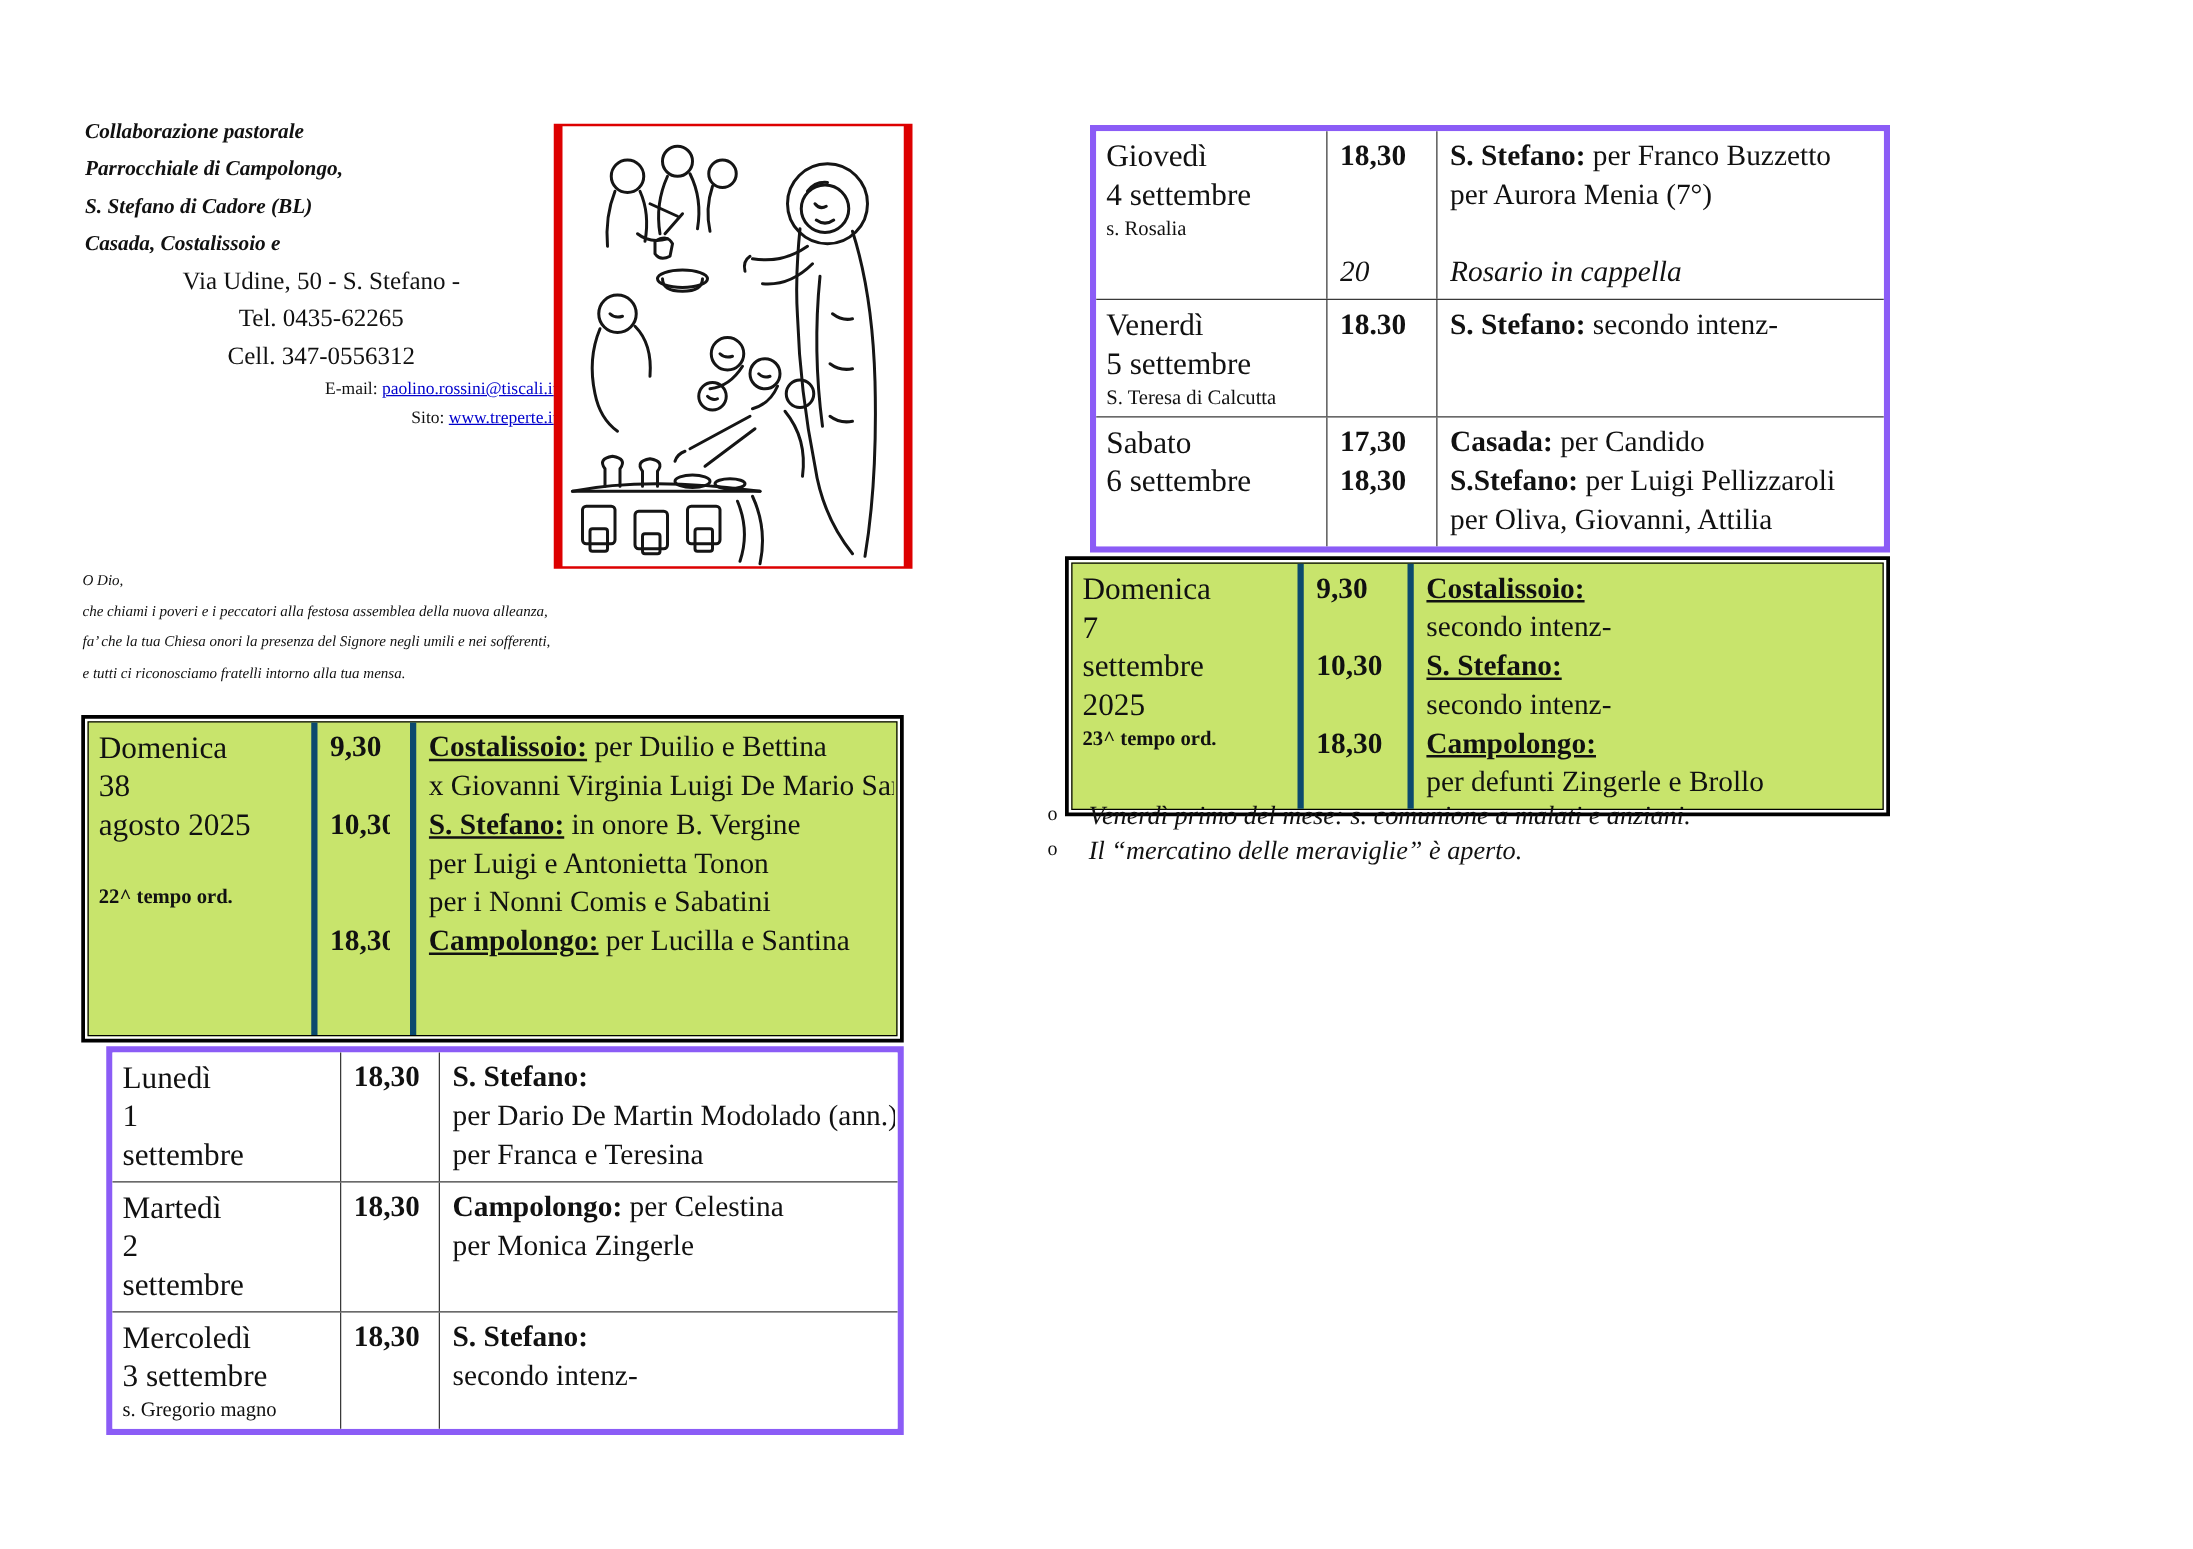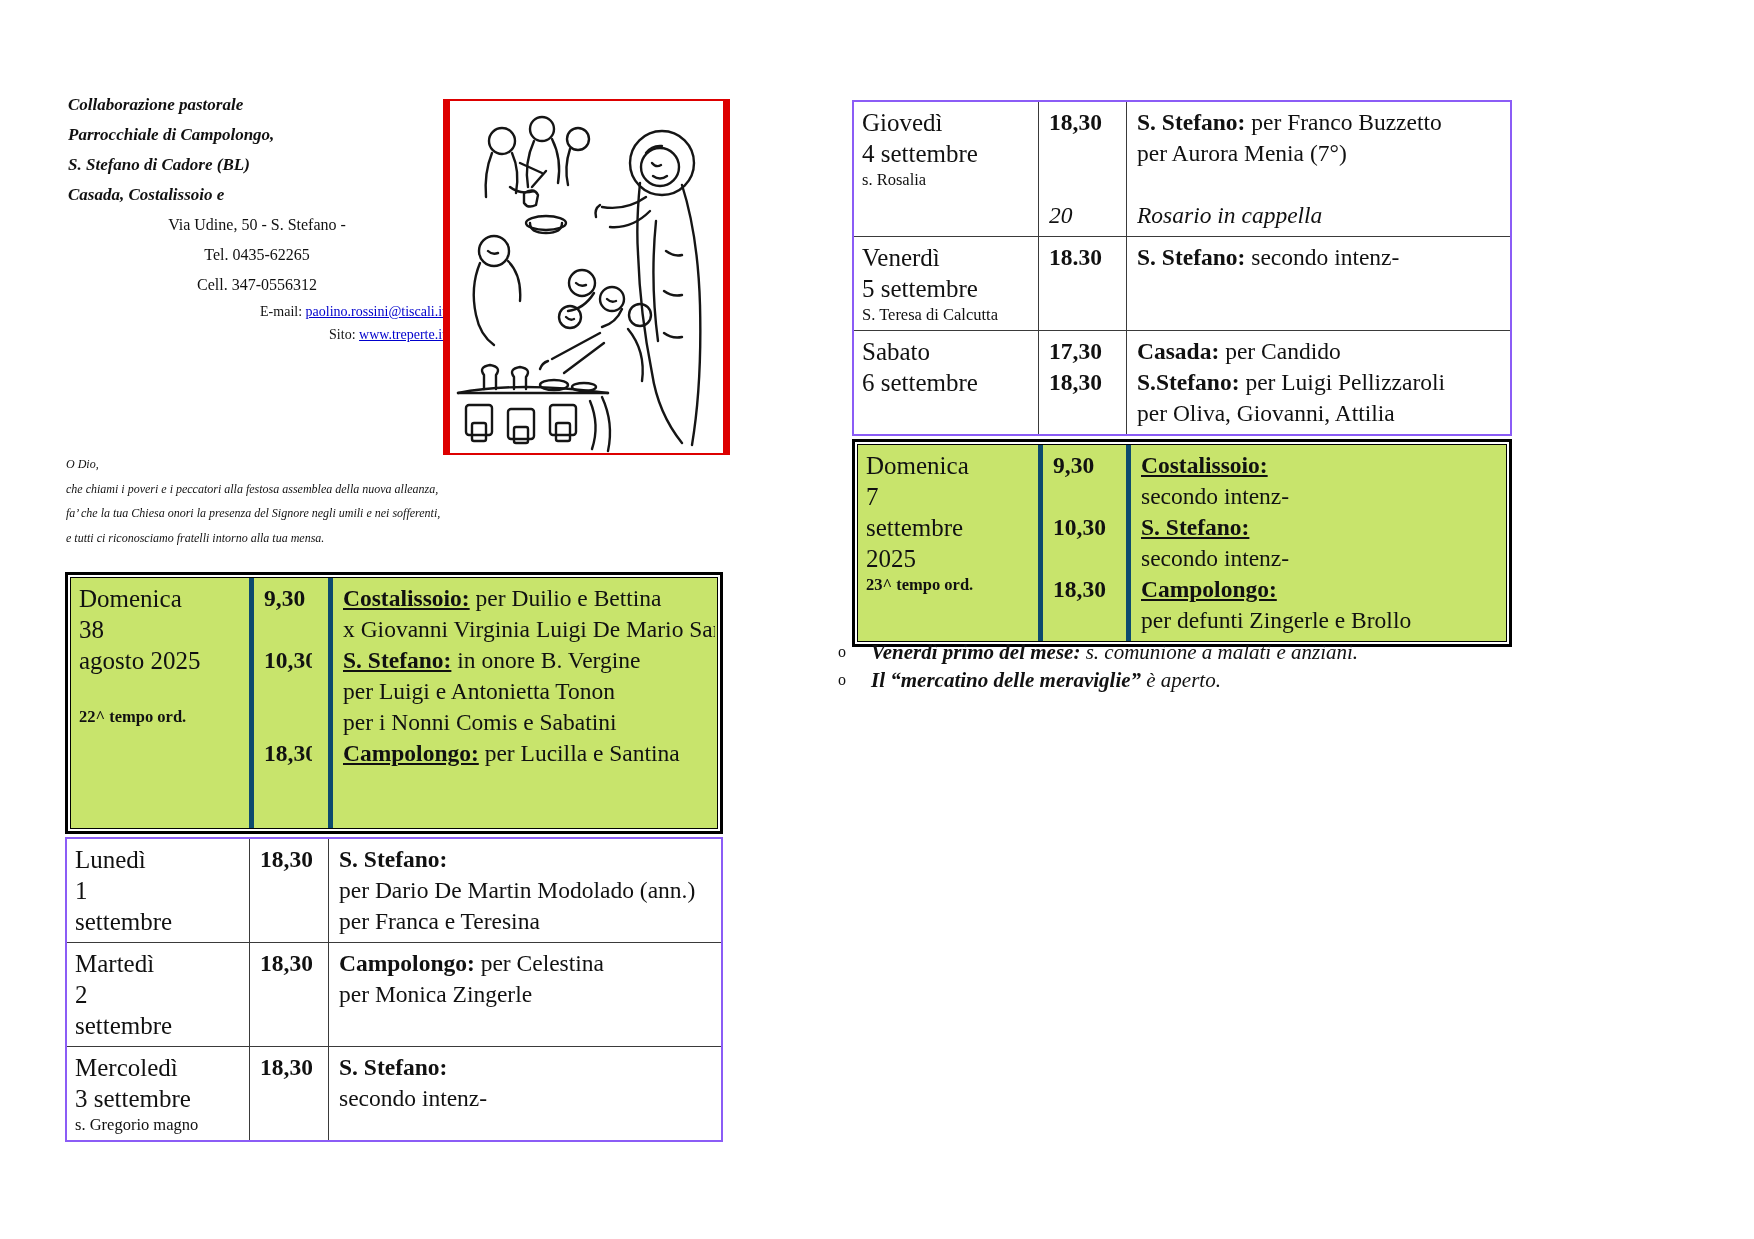--- a/index.html
+++ b/index.html
@@ -5,21 +5,21 @@
   html,body{margin:0;padding:0;}
   body{
     width:1754px;height:1239px;position:relative;background:#ffffff;
     font-family:"Liberation Serif", serif;color:#111;
   }
   a{color:var(--link,#0000cc);}
 
   
   .header-block{position:absolute;left:68px;top:90px;width:378px;}
   .title-line{font-weight:bold;font-style:italic;font-size:17px;line-height:30px;}
-  .addr-line{font-size:16px;line-height:30px;text-align:center;}
+  .addr-line{font-size:20px;line-height:30px;text-align:center;}
   .contact-line{font-size:14px;line-height:23px;text-align:right;}
   .contact-line a{text-decoration:underline;}
 
   
   .image-box{
     position:absolute;left:443px;top:99px;width:287px;height:356px;box-sizing:border-box;
     border-left:7px solid var(--red,#e00000);border-right:7px solid var(--red,#e00000);
     border-top:2px solid var(--red,#e00000);border-bottom:2px solid var(--red,#e00000);
     background:#fff;overflow:hidden;
   }
@@ -28,21 +28,21 @@
   
   .prayer{position:absolute;left:66px;top:452px;font-style:italic;font-size:12px;line-height:24.5px;white-space:nowrap;}
 
   
   .sched{position:absolute;}
   .left-table{left:65px;top:572px;width:658px;}
   .right-table{left:852px;top:100px;width:660px;}
   .sunday-wrap{border:3px solid #000;padding:2px;background:#fff;}
   .t-row{display:flex;box-sizing:border-box;}
   .sunday-row{border:1px solid #000;background:var(--hl,#c8e46c);}
-  .plain-wrap{border:2px solid #8b5cf6;margin-top:3px;background:#fff;}
+  .plain-wrap{border:5px solid #8b5cf6;margin-top:3px;background:#fff;margin-left:20px;}
   .right-table .plain-wrap{margin-top:0;margin-bottom:3px;}
   .plain-row{background:#fff;border-top:1px solid #3a3a3a;}
   .plain-wrap .plain-row:first-child{border-top:none;}
   .left-table .sunday-row{min-height:252px;}
 
   .c-day{width:183px;padding:5px 4px 5px 8px;box-sizing:border-box;border-right:1px solid #3a3a3a;}
   .c-time{width:79px;padding:5px 16px 5px 10px;box-sizing:border-box;border-right:1px solid #3a3a3a;font-weight:bold;}
   .c-int{flex:1;padding:5px 2px 5px 10px;box-sizing:border-box;min-width:0;}
   .right-table .c-day{width:185px;}
   .right-table .c-time{width:88px;}
@@ -54,21 +54,21 @@
   .left-table .sunday-row .day-note{margin-top:30px;}
   .day-note-plain{font-size:16.5px;line-height:21px;}
   b.u{text-decoration:underline;}
   .it{font-style:italic;}
   .c-time .nb{font-weight:normal;}
 
   
   .notes{position:absolute;left:838px;top:638px;}
   .note{display:flex;font-size:21px;line-height:28px;}
   .note .marker{width:33px;font-size:16px;line-height:28px;}
-  .note .nb-bold{font-weight:bold;font-style:italic;white-space:pre;text-align:right;}
+  .note .nb-bold{font-weight:normal;font-style:italic;white-space:pre;text-align:right;}
   .note .nb-rest{font-style:italic;white-space:pre;}
 </style>
 </head>
 <body style="--hl: #c8e46c; --link: #0000cc; --red: #dd0000;">
 
 <div class="header-block">
   <div id="title-lines">
       <div class="title-line">Collaborazione pastorale</div>
       <div class="title-line">Parrocchiale di Campolongo,</div>
       <div class="title-line">S. Stefano di Cadore (BL)</div>

